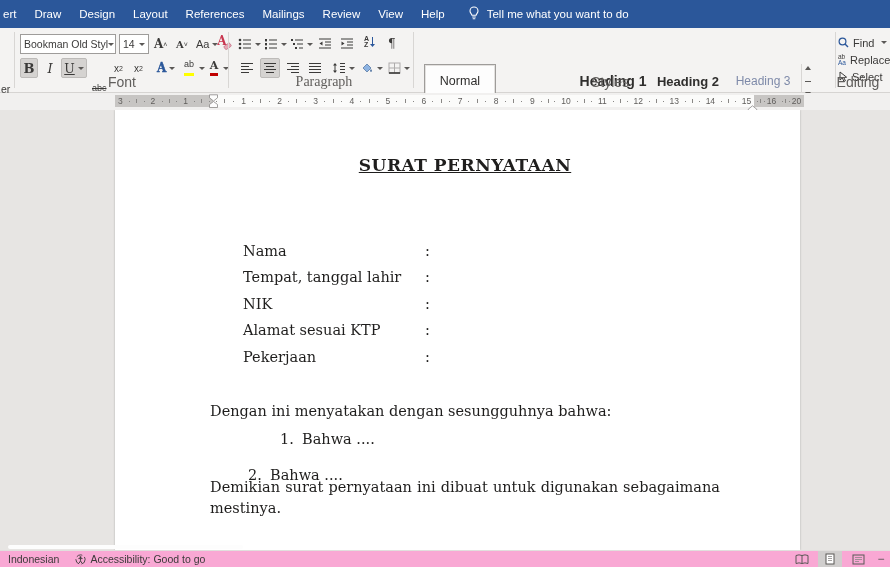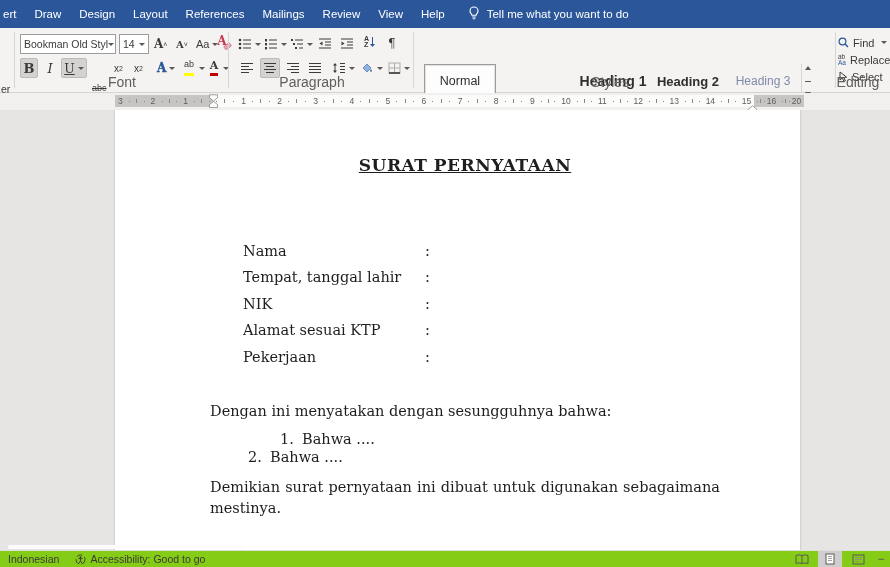--- a/index.html
+++ b/index.html
@@ -64,21 +64,21 @@
     text-decoration:underline; letter-spacing:.5px; }
   .fieldrow { position:absolute; left:128px; width:480px; }
   .fieldlabel { display:inline-block; width:182px; }
   .listrow { position:absolute; left:133px; }
   .listnum { display:inline-block; width:22px; }
   #closing1 { left:95px; top:369px; width:510px; text-align:justify; text-align-last:justify; }
   #closing2 { left:95px; top:390px; width:510px; }
   #hscroll-thumb { position:absolute; left:8px; bottom:1px; width:235px; height:4px; background:#fdfdfd; border-radius:2px; }
 
   
-  #statusbar { position:absolute; left:0; top:550px; width:890px; height:17px; background:#84cc16;
+  #statusbar { position:absolute; left:0; top:550px; width:890px; height:17px; background:#f9a8d4;
     border-top:1px solid #e1dfdd; display:flex; align-items:center; font-size:10.5px; color:#3b3a39; }
   #statusbar .seg { display:flex; align-items:center; gap:4px; padding:0 8px; }
   .viewbtn { width:24px; height:16px; display:flex; align-items:center; justify-content:center; margin-left:4px; }
   .viewbtn.active { background:#d0cecd; }
 
   svg { overflow:visible; }
 </style>
 </head>
 <body>
 
@@ -282,21 +282,21 @@
     <span class="dd"></span>
   </div>
   <div class="btn" style="left:386px;top:30px;">
     <svg width="13" height="12" viewBox="0 0 13 12">
         <rect x="1" y="1" width="11" height="10" fill="none" stroke="#adabab"></rect>
         <path d="M6.5 1 v10 M1 6 h11" stroke="#adabab"></path>
         <path d="M1 11 h11" stroke="#3b3a39" stroke-width="1.6"></path>
       </svg>
     <span class="dd"></span>
   </div>
-  <div class="glabel" style="left:272px;">Paragraph</div>
+  <div class="glabel" style="left:284px;font-family:Liberation Serif, serif;">Paragraph</div>
   <div class="launcher" style="left:399px;top:78px;">
     <svg width="10" height="10" viewBox="0 0 10 10">
         <path d="M1 1 v7 M1 8 h7" stroke="#7a7877" fill="none"></path>
         <path d="M4 4 l4 4 M8 5 v3 h-3" stroke="#7a7877" fill="none"></path>
       </svg>
   </div>
   <div class="gdiv" style="left:413px;"></div>
 
   <div class="styleitem sel" style="left:424px;width:72px;">
     <span>Normal</span>
@@ -510,21 +510,21 @@
     </div>
     <div class="doc fieldrow" style="top:239px;">
       <span class="fieldlabel">Pekerjaan</span><span>:</span>
     </div>
 
     <div class="doc" style="left:95px;top:293px;">Dengan ini menyatakan dengan sesungguhnya bahwa:</div>
 
     <div class="doc listrow" style="top:321px;margin-left:32px;">
       <span class="listnum">1.</span><span>Bahwa ....</span>
     </div>
-    <div class="doc listrow" style="top:339px;">
+    <div class="doc listrow" style="top:357px;">
       <span class="listnum">2.</span><span>Bahwa ....</span>
     </div>
 
     <div class="doc" id="closing1">Demikian surat pernyataan ini dibuat untuk digunakan sebagaimana</div>
     <div class="doc" id="closing2">mestinya.</div>
   </div>
   <div id="hscroll-thumb"></div>
 </div>
 
 <div id="statusbar">

